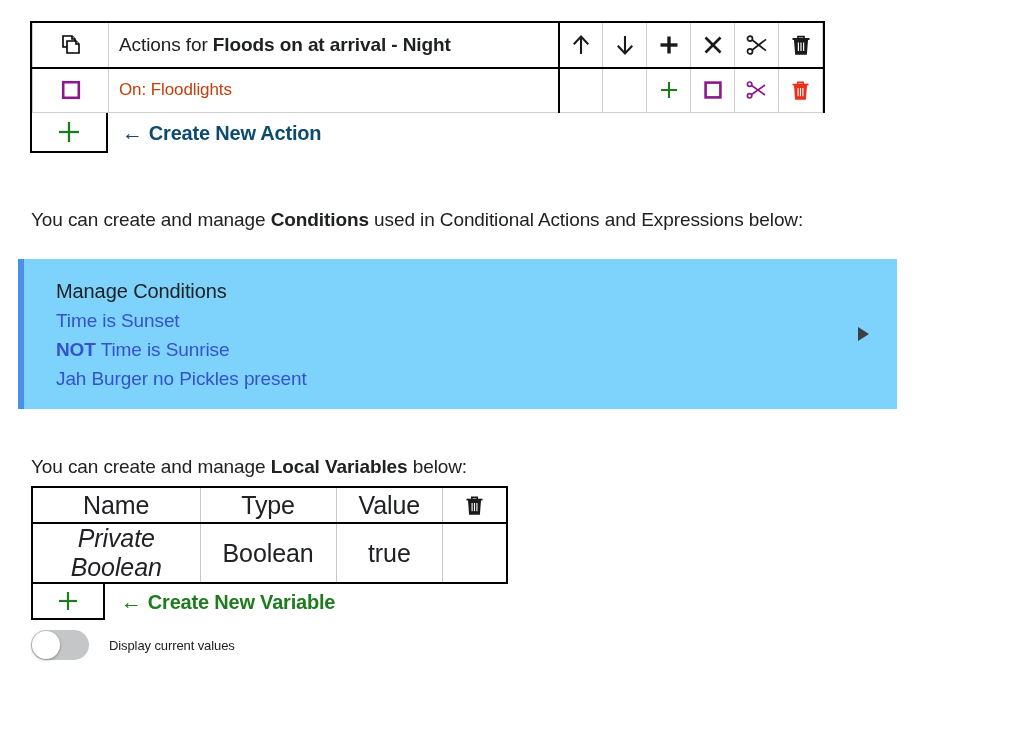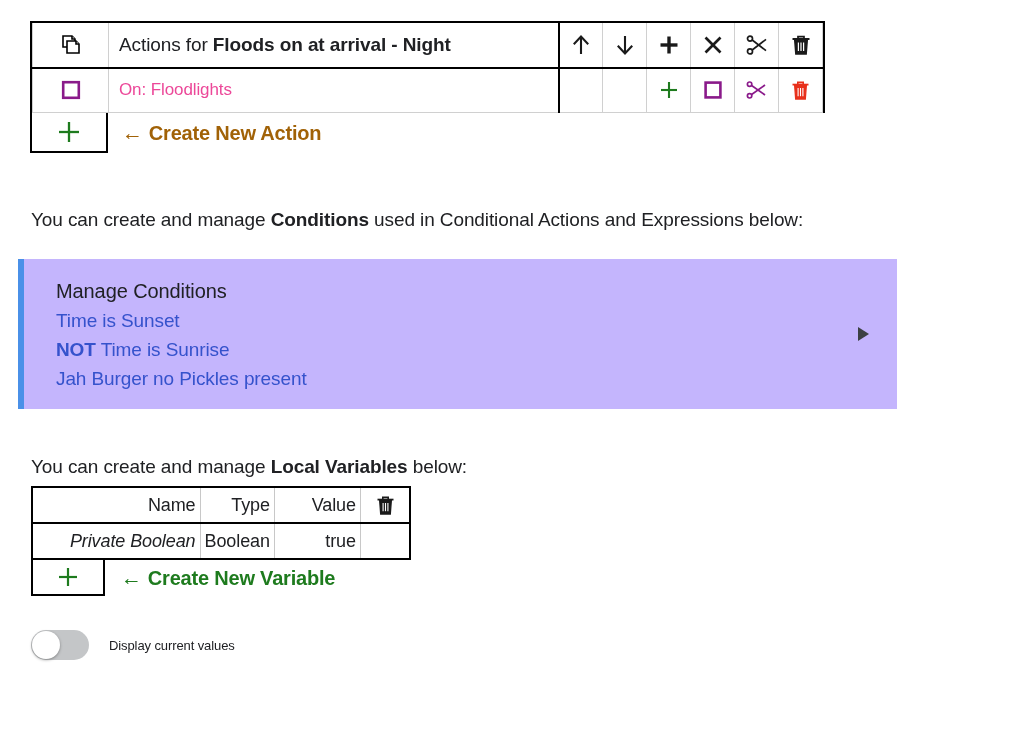--- a/index.html
+++ b/index.html
@@ -55,21 +55,21 @@
   .title-text {
     font-size: 19px;
     color: #202124;
     white-space: nowrap;
     letter-spacing: -0.1px;
   }
   .title-text b { font-weight: bold; }
 
   .act-label {
     font-size: 17px;
-    color: #ec4899;
+    color: #c2410c;
     text-align: left;
     white-space: nowrap;
     letter-spacing: -0.1px;
   }
 
   
   .create-row {
     display: flex;
     align-items: center;
     margin-top: 0;
@@ -82,21 +82,21 @@
     box-sizing: border-box;
     display: flex;
     align-items: center;
     justify-content: center;
     background: #fff;
   }
   .create-label {
     margin-left: 14px;
     font-size: 20px;
     font-weight: bold;
-    color: #a16207;
+    color: #0c4a6e;
     white-space: nowrap;
     letter-spacing: -0.2px;
   }
   .create-label .arrow { margin-right: 6px; font-weight: normal; font-size: 21px; }
   svg { display: block; }
   .icn-center { display: flex; align-items: center; justify-content: center; }
 
   
   .para {
     position: absolute;
@@ -109,21 +109,21 @@
   .para-conditions { left: 31px; top: 209px; }
   .para-variables  { left: 31px; top: 456px; }
 
   
   .cond-panel {
     position: absolute;
     left: 18px;
     top: 259px;
     width: 879px;
     height: 150px;
-    background: #c4b5fd;
+    background: #7dd3fc;
     border-left: 6px solid #4A90E8;
     box-sizing: border-box;
     padding: 18px 0 0 32px;
   }
   .cond-title {
     font-size: 20px;
     color: #202124;
     line-height: 29px;
     letter-spacing: -0.1px;
   }
@@ -153,25 +153,25 @@
     left: 31px;
     top: 486px;
   }
   .vars-table {
     border-collapse: collapse;
     table-layout: fixed;
     border: 2px solid #000;
   }
   .vars-table td {
     border: 1px solid #c8c8c8;
-    padding: 0 4px;
+    padding: 0 22px;
     height: 36px;
     box-sizing: border-box;
-    text-align: right;
-    font-size: 18px;
+    text-align: center;
+    font-size: 25px;
     color: #202124;
     letter-spacing: -0.1px;
   }
   .vars-table tr.head td { border-bottom: 2px solid #000; }
   .vc-name  { width: 168px; }
   .vc-type  { width: 72px; }
   .vc-value { width: 86px; }
   .vc-del   { width: 50px; }
   .v-italic { font-style: italic; }
   .v-purple { color: #8A1A8A; }

